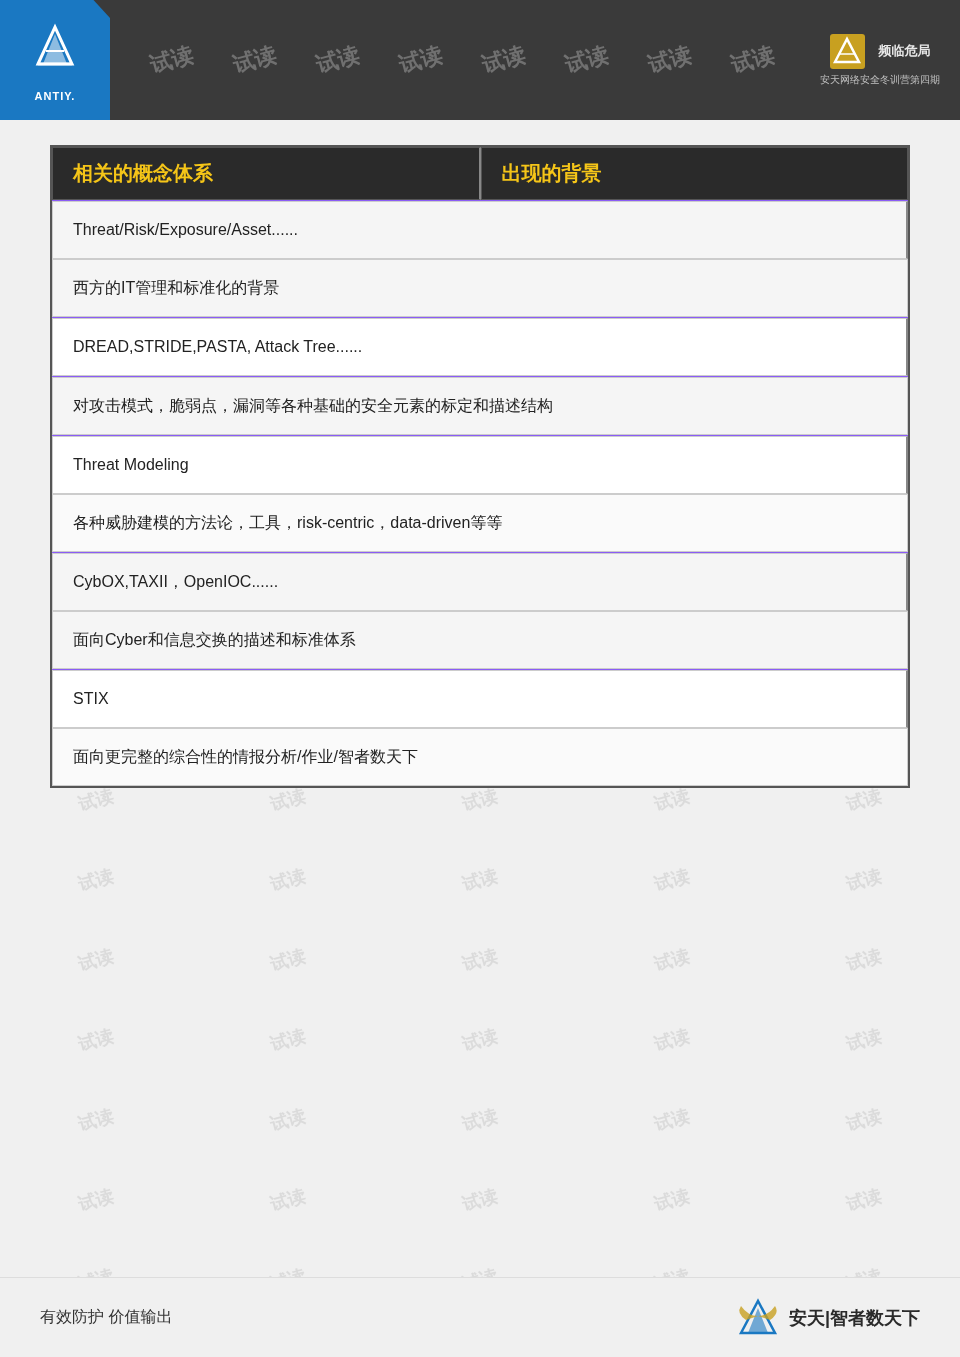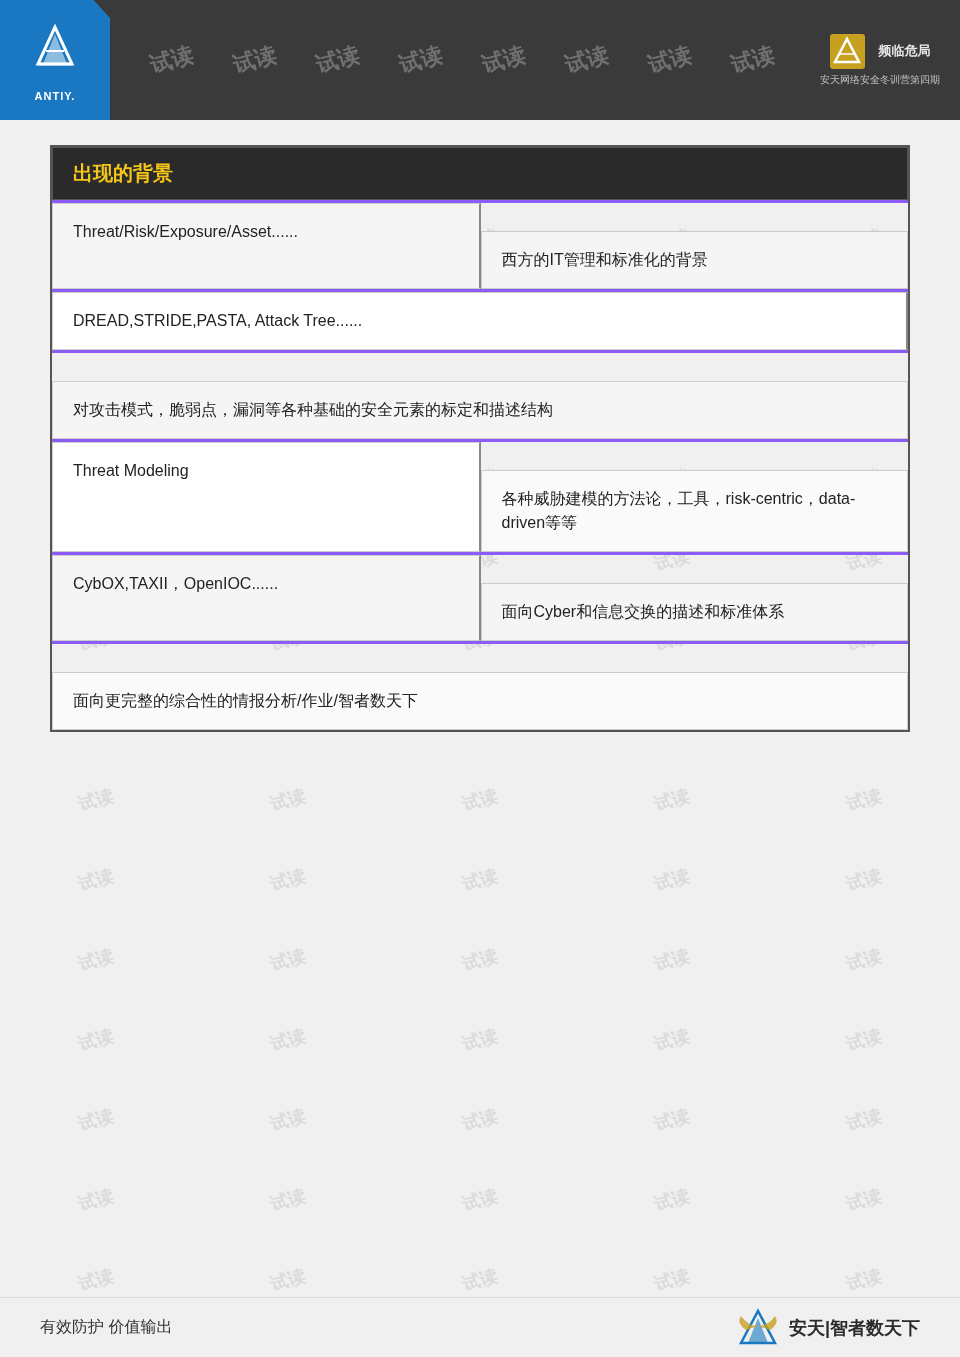--- a/index.html
+++ b/index.html
@@ -161,56 +161,56 @@
       position: relative;
     }
 
     .th-left {
       border-right: 2px solid #888;
     }
 
     
     .tr-row {
       display: flex;
-      border-top: 3px solid #8b5cf6;
+      border-top: 1px solid #8b5cf6;
+      flex-direction: column;
     }
 
     .td-left, .td-right {
       flex: 1;
       padding: 16px 20px;
       font-size: 16px;
       color: #222;
       border: 1px solid #ccc;
       background: #fff;
       line-height: 1.5;
     }
 
     .td-left {
       border-right: 2px solid #888;
       font-weight: 500;
     }
 
     .td-right {
       background: #fafafa;
-      margin-top: 28px;
     }
 
     
     .tr-row:nth-child(even) .td-left,
     .tr-row:nth-child(even) .td-right {
       background: #f5f5f5;
     }
 
     
     .footer {
       position: absolute;
       bottom: 0;
       left: 0;
       right: 0;
-      height: 60px;
+      height: 80px;
       background: #f0f0f0;
       display: flex;
       align-items: center;
       justify-content: space-between;
       padding: 0 40px;
       border-top: 1px solid #ddd;
       z-index: 2;
     }
 
     .footer-left-text {
@@ -383,20 +383,23 @@
       <span class="bwm-item">试读</span>
       <span class="bwm-item">试读</span>
       <span class="bwm-item">试读</span>
     </div>
 </div>
 
 <div class="main-content">
   <div class="table-container">
 
     <div class="th-row">
+      <div class="th-left">
+        <span>相关的概念体系</span>
+      </div>
       <div class="th-right">
         <span>出现的背景</span>
       </div>
     </div>
 
     <div class="tr-row">
       <div class="td-left">Threat/Risk/Exposure/Asset......</div>
       <div class="td-right">西方的IT管理和标准化的背景</div>
     </div>
 
@@ -413,20 +416,21 @@
       <div class="td-right">各种威胁建模的方法论，工具，risk-centric，data-driven等等</div>
     </div>
 
 
     <div class="tr-row">
       <div class="td-left">CybOX,TAXII，OpenIOC......</div>
       <div class="td-right">面向Cyber和信息交换的描述和标准体系</div>
     </div>
 
     <div class="tr-row">
+      <div class="td-left">STIX</div>
       <div class="td-right">面向更完整的综合性的情报分析/作业/智者数天下</div>
     </div>
   </div>
 </div>
 
 <div class="footer">
   <span class="footer-left-text">有效防护 价值输出</span>
   <div class="footer-logo">
     <svg class="footer-logo-icon" viewBox="0 0 45 40">
 

